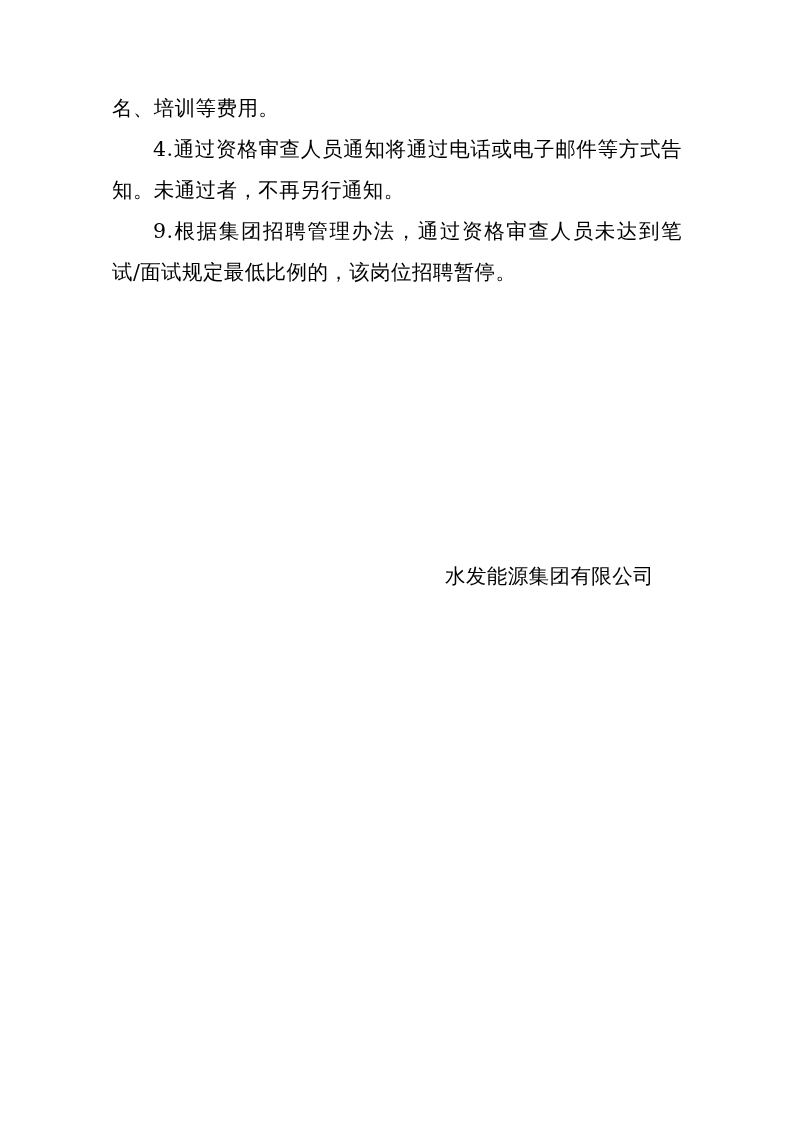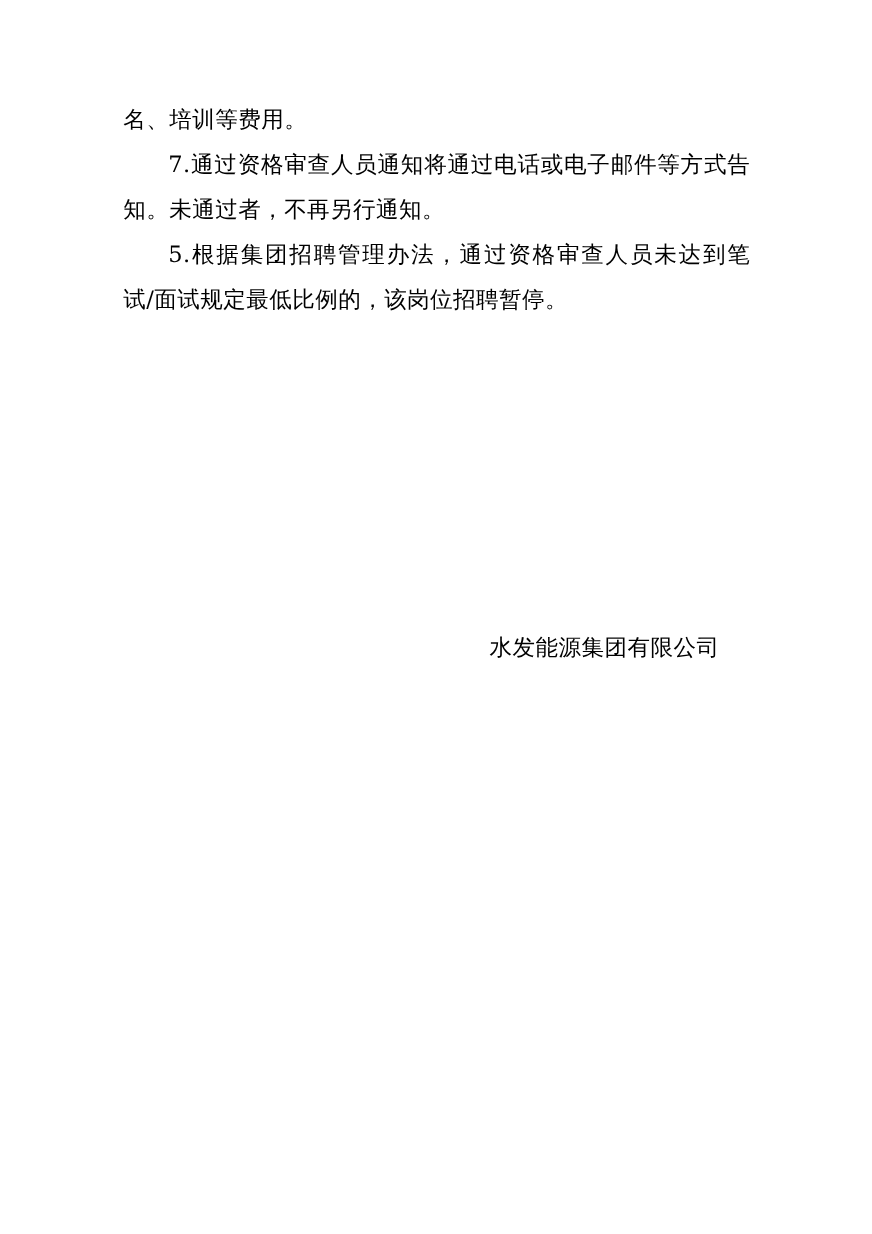--- a/index.html
+++ b/index.html
@@ -33,42 +33,41 @@
     white-space: pre-wrap;
   }
   .indent {
     text-indent: 41px;
   }
   .signature-block {
     position: absolute;
     left: 112px;
     top: 556px;
     width: 570px;
-    margin-top: 12px;
   }
   .sig-line {
     font-size: 20.5px;
     line-height: 41px;
     letter-spacing: 0.4px;
     margin: 0;
     text-align: right;
     padding-right: 28px;
   }
   .sig-date {
     padding-right: 48px;
   }
 </style>
 </head>
 <body>
 
 <div class="page">
 
   <div class="body-block">
     <p class="para">名、培训等费用。</p>
-    <p class="para indent">7.通过资格审查人员通知将通过电话或电子邮件等方式告知。未通过者，不再另行通知。</p>
-    <p class="para indent">5.根据集团招聘管理办法，通过资格审查人员未达到笔试/面试规定最低比例的，该岗位招聘暂停。</p>
+    <p class="para indent">4.通过资格审查人员通知将通过电话或电子邮件等方式告知。未通过者，不再另行通知。</p>
+    <p class="para indent">9.根据集团招聘管理办法，通过资格审查人员未达到笔试/面试规定最低比例的，该岗位招聘暂停。</p>
   </div>
 
   <div class="signature-block">
     <p class="sig-line">水发能源集团有限公司</p>
   </div>
 
 </div>
 
 </body></html>

